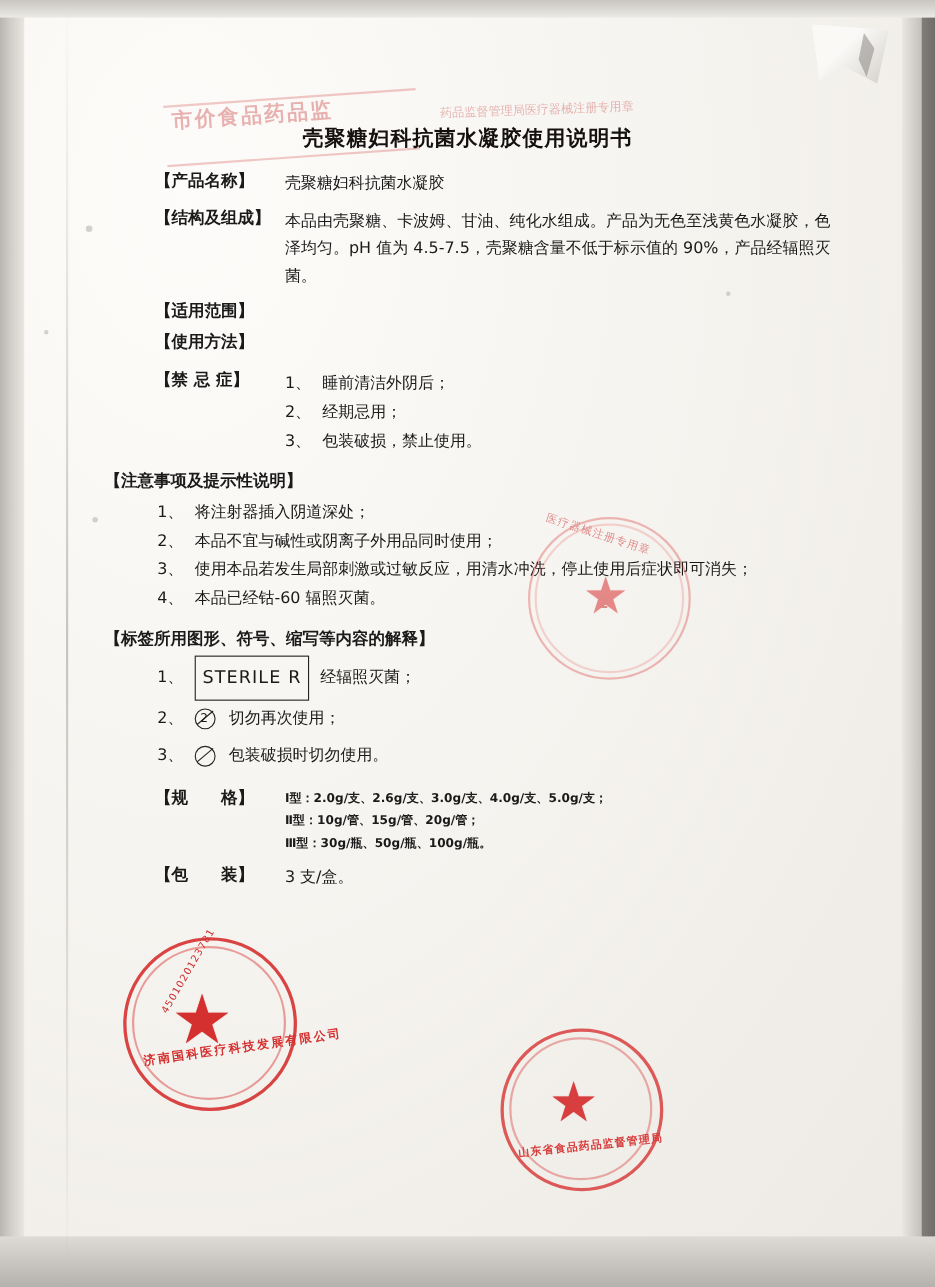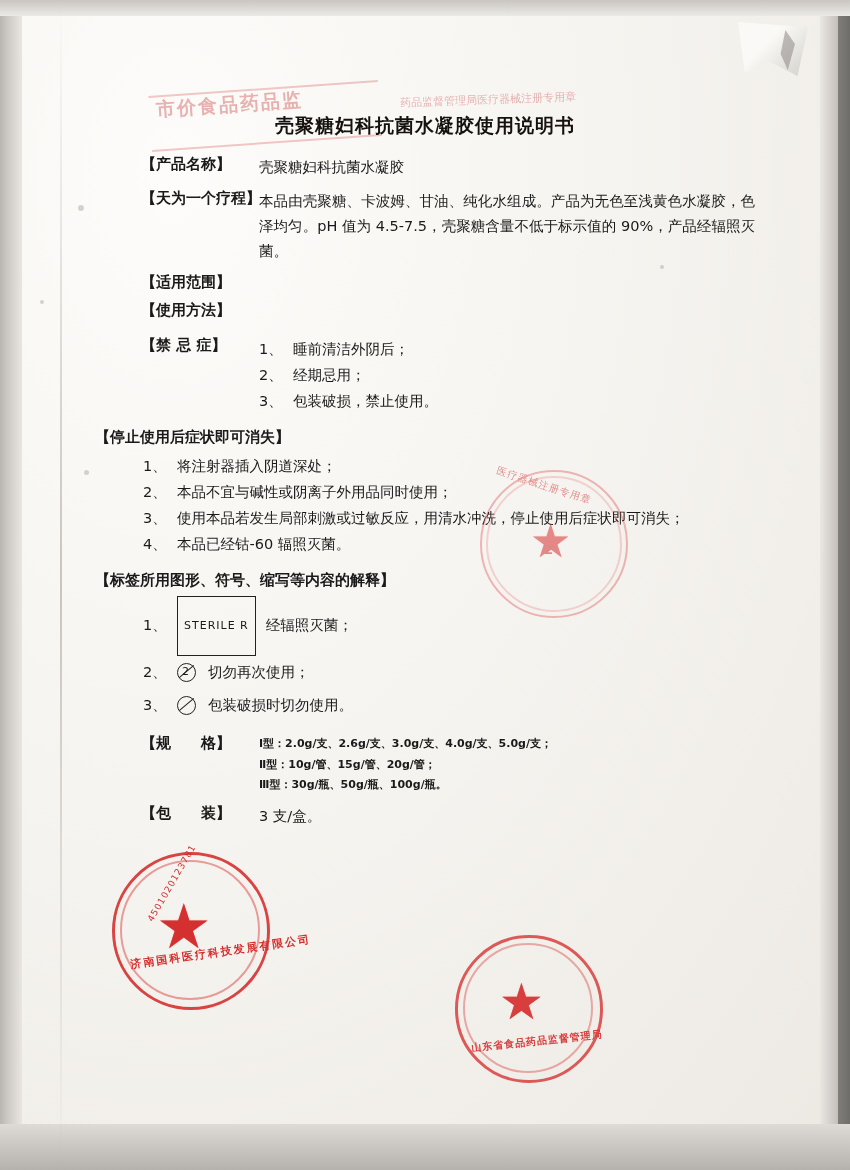--- a/index.html
+++ b/index.html
@@ -62,21 +62,21 @@
   }
   .body{flex:1;font-size:14.5px;line-height:1.72;text-align:justify;}
   .block-head{font-size:15px;font-weight:bold;margin:14px 0 6px 0;}
   .numlist{margin:0;padding:0;list-style:none;}
   .numlist li{font-size:14.5px;line-height:1.8;margin-left:48px;display:flex;}
   .numlist li .n{flex:0 0 34px;}
   .numlist li .t{flex:1;}
   .sym-row{display:flex;align-items:center;margin-left:48px;font-size:14.5px;line-height:2.3;}
   .sym-row .n{flex:0 0 34px;}
   .sterile-box{
-    display:inline-block;border:1px solid #222;padding:16px 6px;font-size:11px;
+    display:inline-block;border:1px solid #222;padding:1px 6px;font-size:16px;
     letter-spacing:1px;margin-right:10px;font-family:"DejaVu Sans",sans-serif;
   }
   .circle-icon{
     display:inline-block;width:17px;height:17px;border:1px solid #222;border-radius:50%;
     position:relative;margin-right:12px;vertical-align:-3px;
   }
   .circle-icon:before{
     content:"";position:absolute;left:-1px;top:7px;width:19px;height:1px;background:#222;
     transform:rotate(-40deg);
   }
@@ -147,21 +147,21 @@
   <div id="doc">
 
     <h1 class="title">壳聚糖妇科抗菌水凝胶使用说明书</h1>
 
     <div class="row">
       <div class="label">【产品名称】</div>
       <div class="body">壳聚糖妇科抗菌水凝胶</div>
     </div>
 
     <div class="row">
-      <div class="label">【天为一个疗程】</div>
+      <div class="label">【结构及组成】</div>
       <div class="body">本品由壳聚糖、卡波姆、甘油、纯化水组成。产品为无色至浅黄色水凝胶，色泽均匀。pH 值为 4.5-7.5，壳聚糖含量不低于标示值的 90%，产品经辐照灭菌。</div>
     </div>
 
     <div class="row">
       <div class="label">【适用范围】</div>
     </div>
 
     <div class="row">
       <div class="label">【使用方法】</div>
     </div>
@@ -179,21 +179,21 @@
             <span class="t">经期忌用；</span>
           </li>
           <li>
             <span class="n">3、</span>
             <span class="t">包装破损，禁止使用。</span>
           </li>
         </ul>
       </div>
     </div>
 
-    <div class="block-head">【停止使用后症状即可消失】</div>
+    <div class="block-head">【注意事项及提示性说明】</div>
     <ul class="numlist">
       <li>
         <span class="n">1、</span>
         <span class="t">将注射器插入阴道深处；</span>
       </li>
       <li>
         <span class="n">2、</span>
         <span class="t">本品不宜与碱性或阴离子外用品同时使用；</span>
       </li>
       <li>

